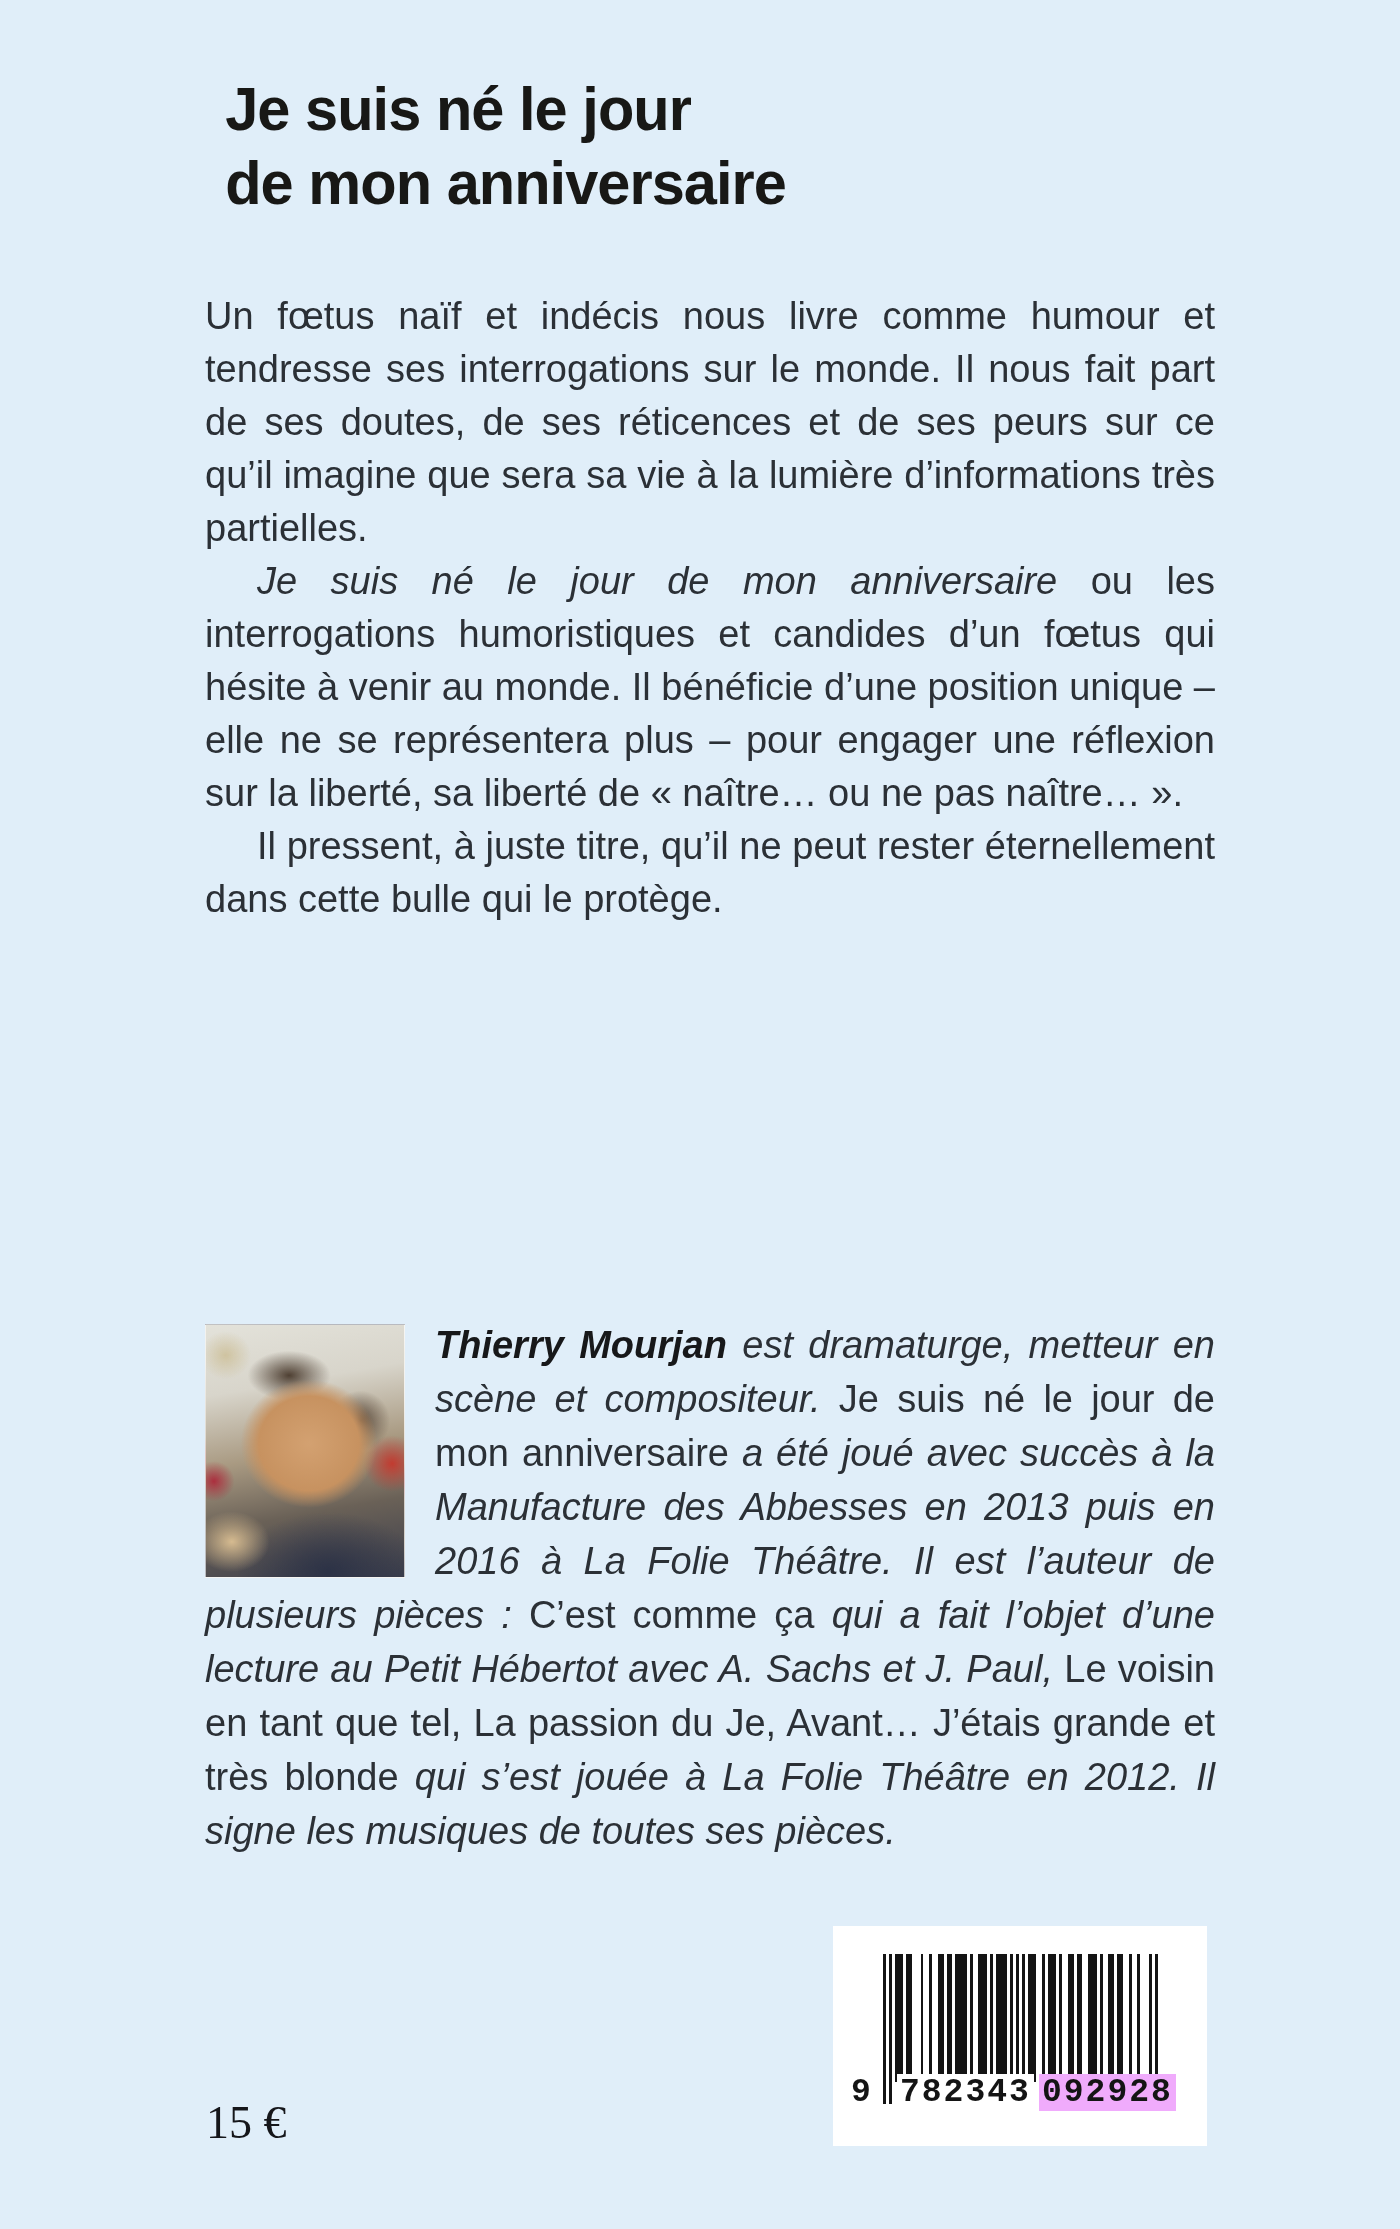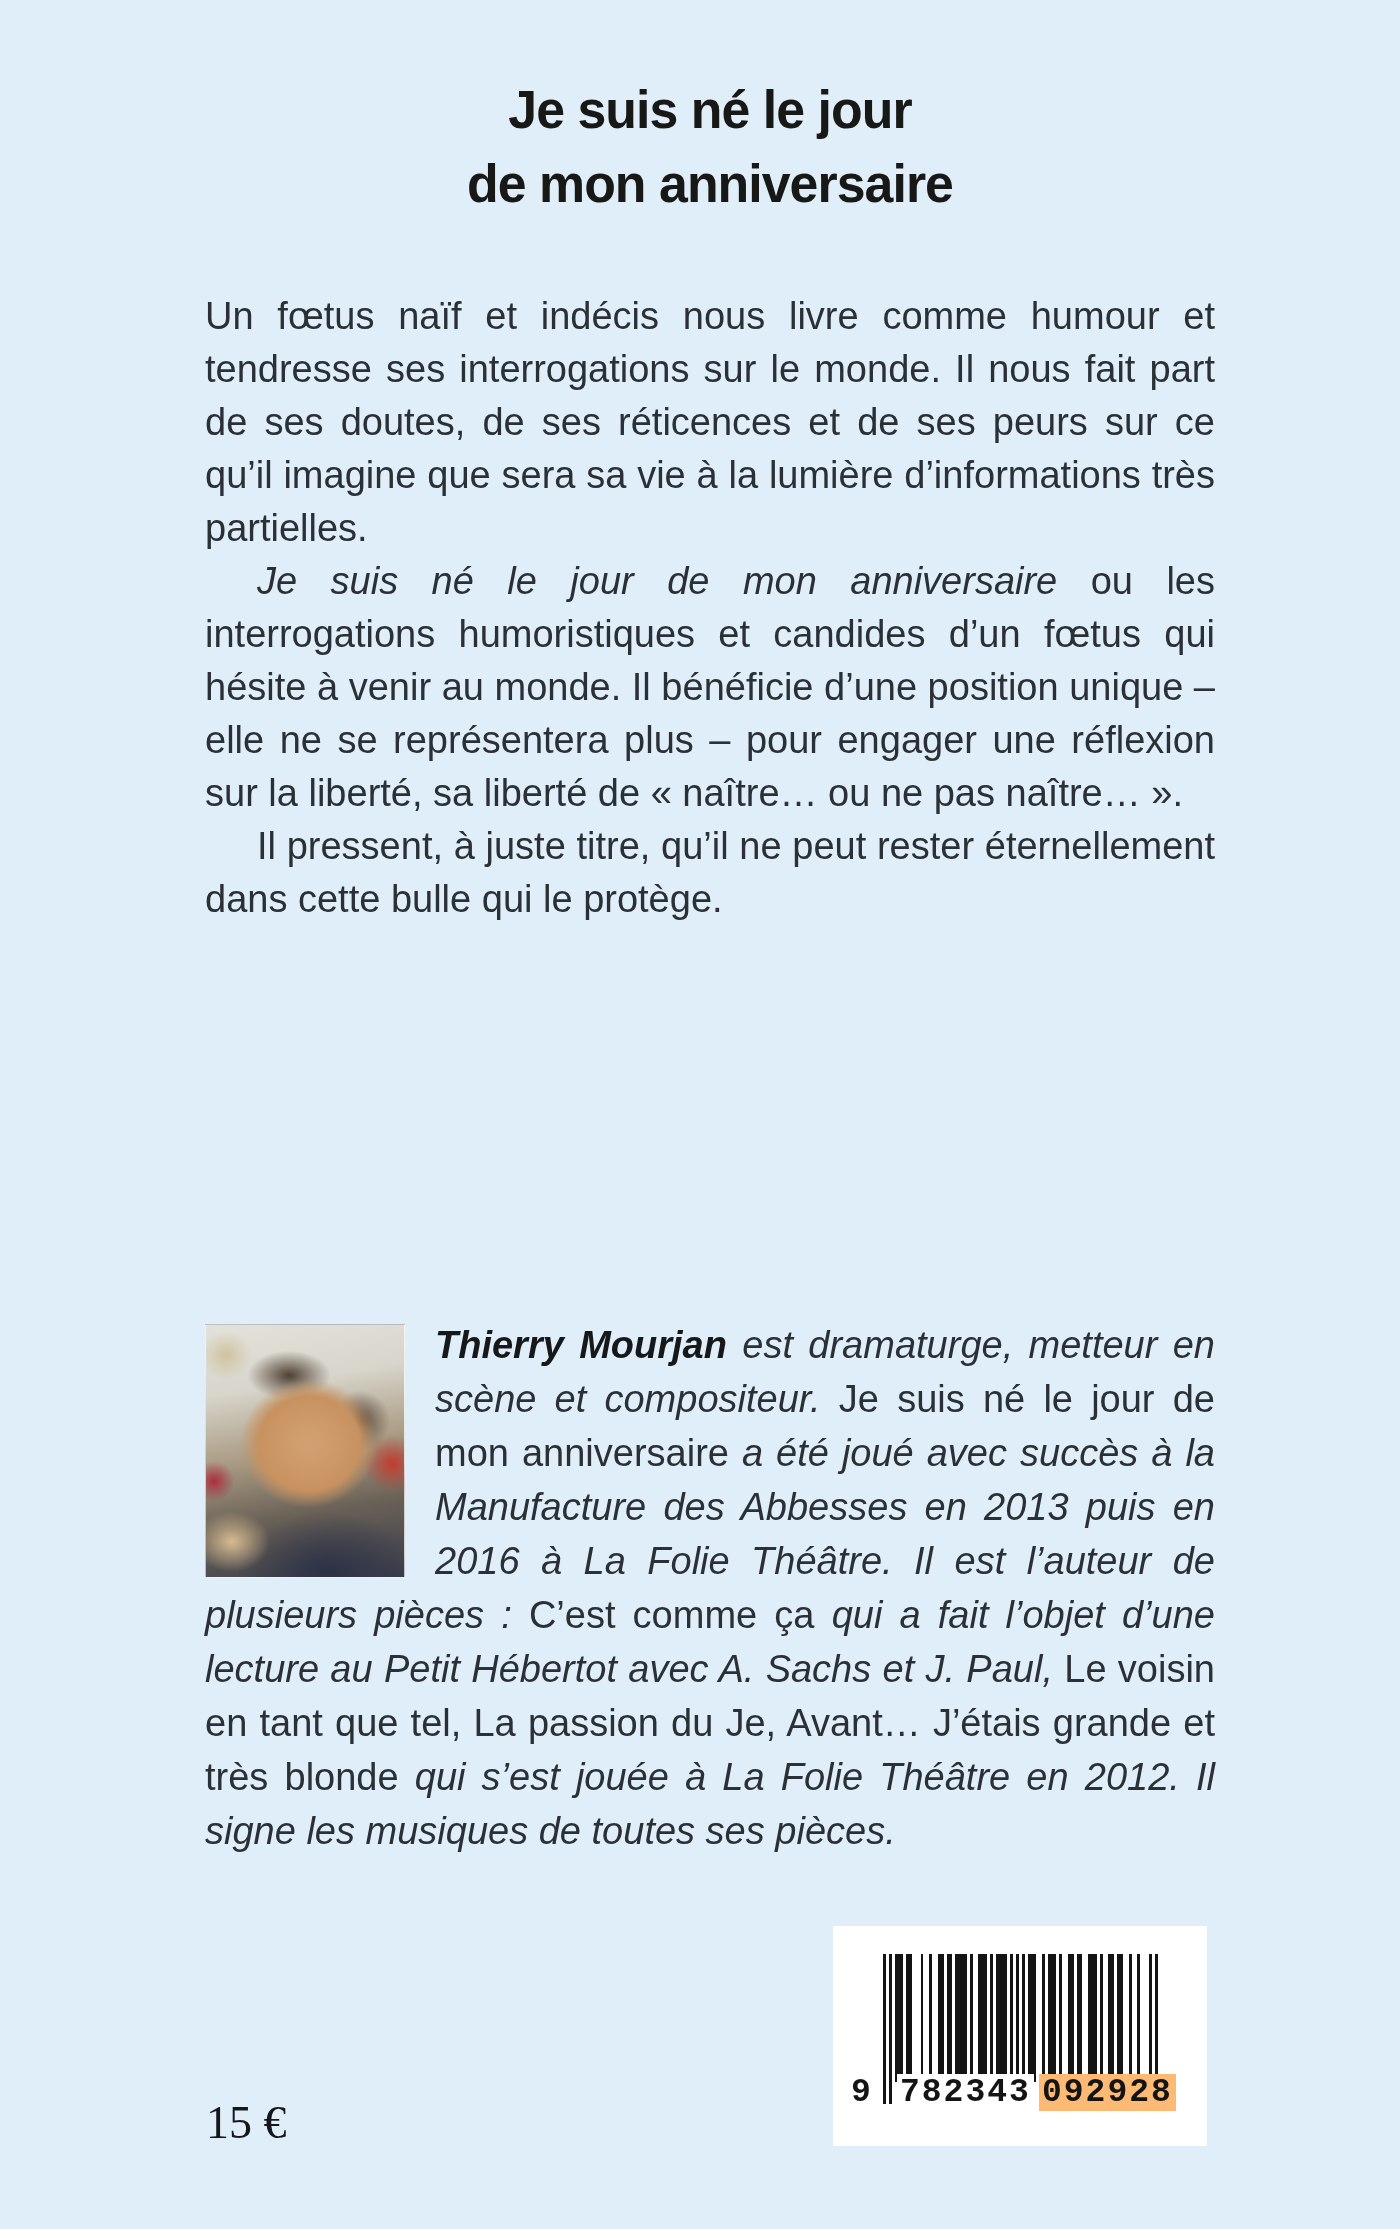--- a/index.html
+++ b/index.html
@@ -6,22 +6,22 @@
   .page{
     position:relative;
     width:1400px;height:2229px;
     background:#e0eef9;
     font-family:"Liberation Sans", sans-serif;
     color:#2b3036;
     overflow:hidden;
   }
   .title{
     position:absolute;left:205px;top:72px;width:1010px;
-    margin:0;text-align:center;
-    font-size:54px;line-height:74px;font-weight:700;
+    margin:0;
+    font-size:62px;line-height:74px;font-weight:700;
     letter-spacing:-1px;color:#181816;
   }
   .title .tl{display:block;transform:scaleX(.96);transform-origin:center;}
   .synopsis{
     position:absolute;left:205px;top:290px;width:1010px;
     font-size:38px;line-height:53px;
     text-align:justify;color:#2b3036;
   }
   .synopsis p{margin:0;}
   .synopsis p.indent{text-indent:52px;}
@@ -61,21 +61,21 @@
   .bars .m.g{height:150px;}
   .bars .b1{background:#141414;}
   .bc-digits{
     position:absolute;top:146px;left:0;width:374px;height:46px;
     font-family:"Liberation Mono", monospace;
     font-size:33px;font-weight:700;color:#141414;
   }
   .bc-digits span{position:absolute;top:2px;letter-spacing:2px;}
   .bc-d0{left:18px;}
   .bc-d1{left:64px;background:#fff;padding:0 3px;}
-  .bc-d2{left:206px;background:#fdba74;padding:0 3px;}
+  .bc-d2{left:206px;background:#f0abfc;padding:0 3px;}
   .isbn{
     position:absolute;left:206px;top:2048px;
     font-size:36px;letter-spacing:.5px;color:#3c444c;
   }
   .price{
     position:absolute;left:206px;top:2096px;
     font-family:"Liberation Serif", serif;
     font-size:46px;color:#15161a;
   }
 </style>

